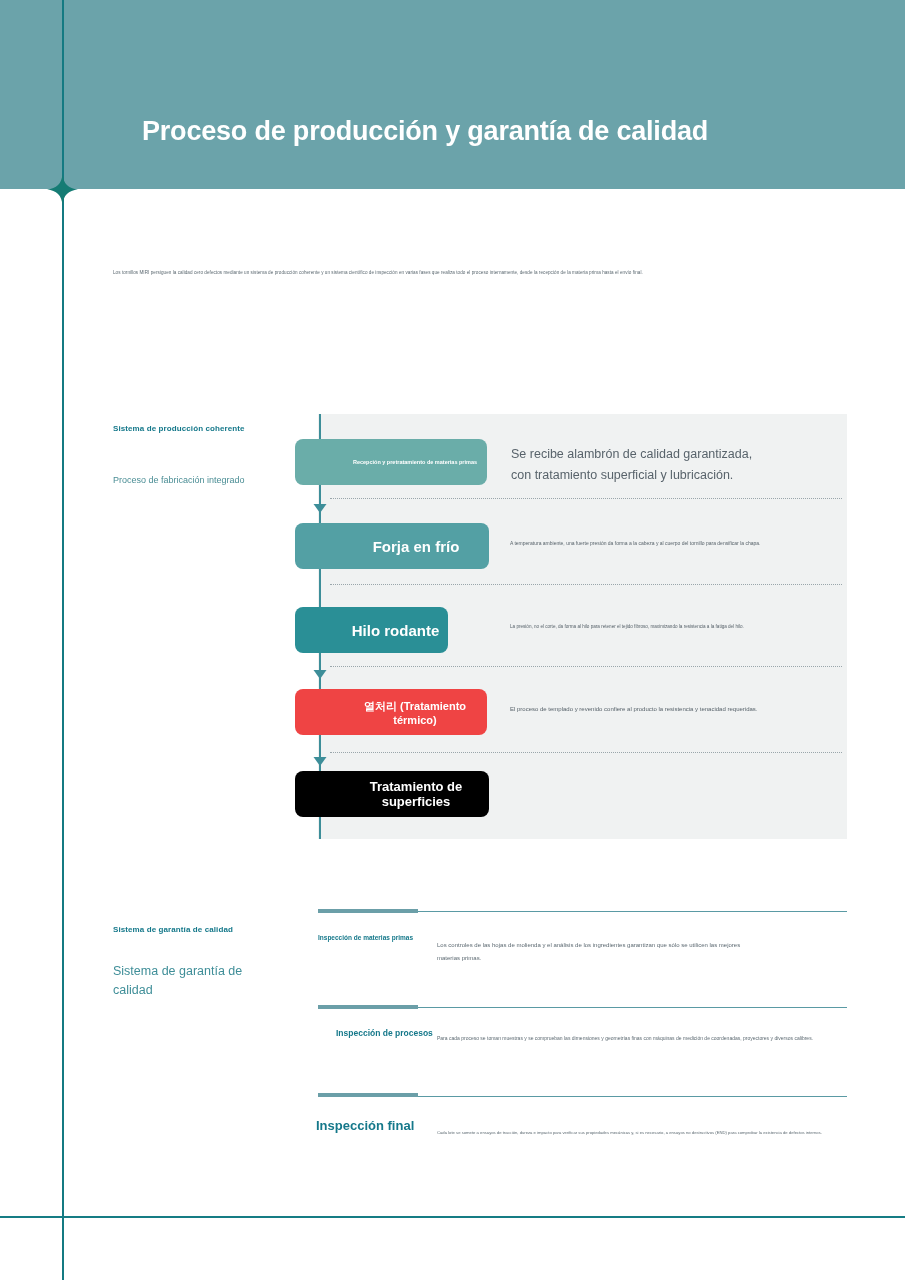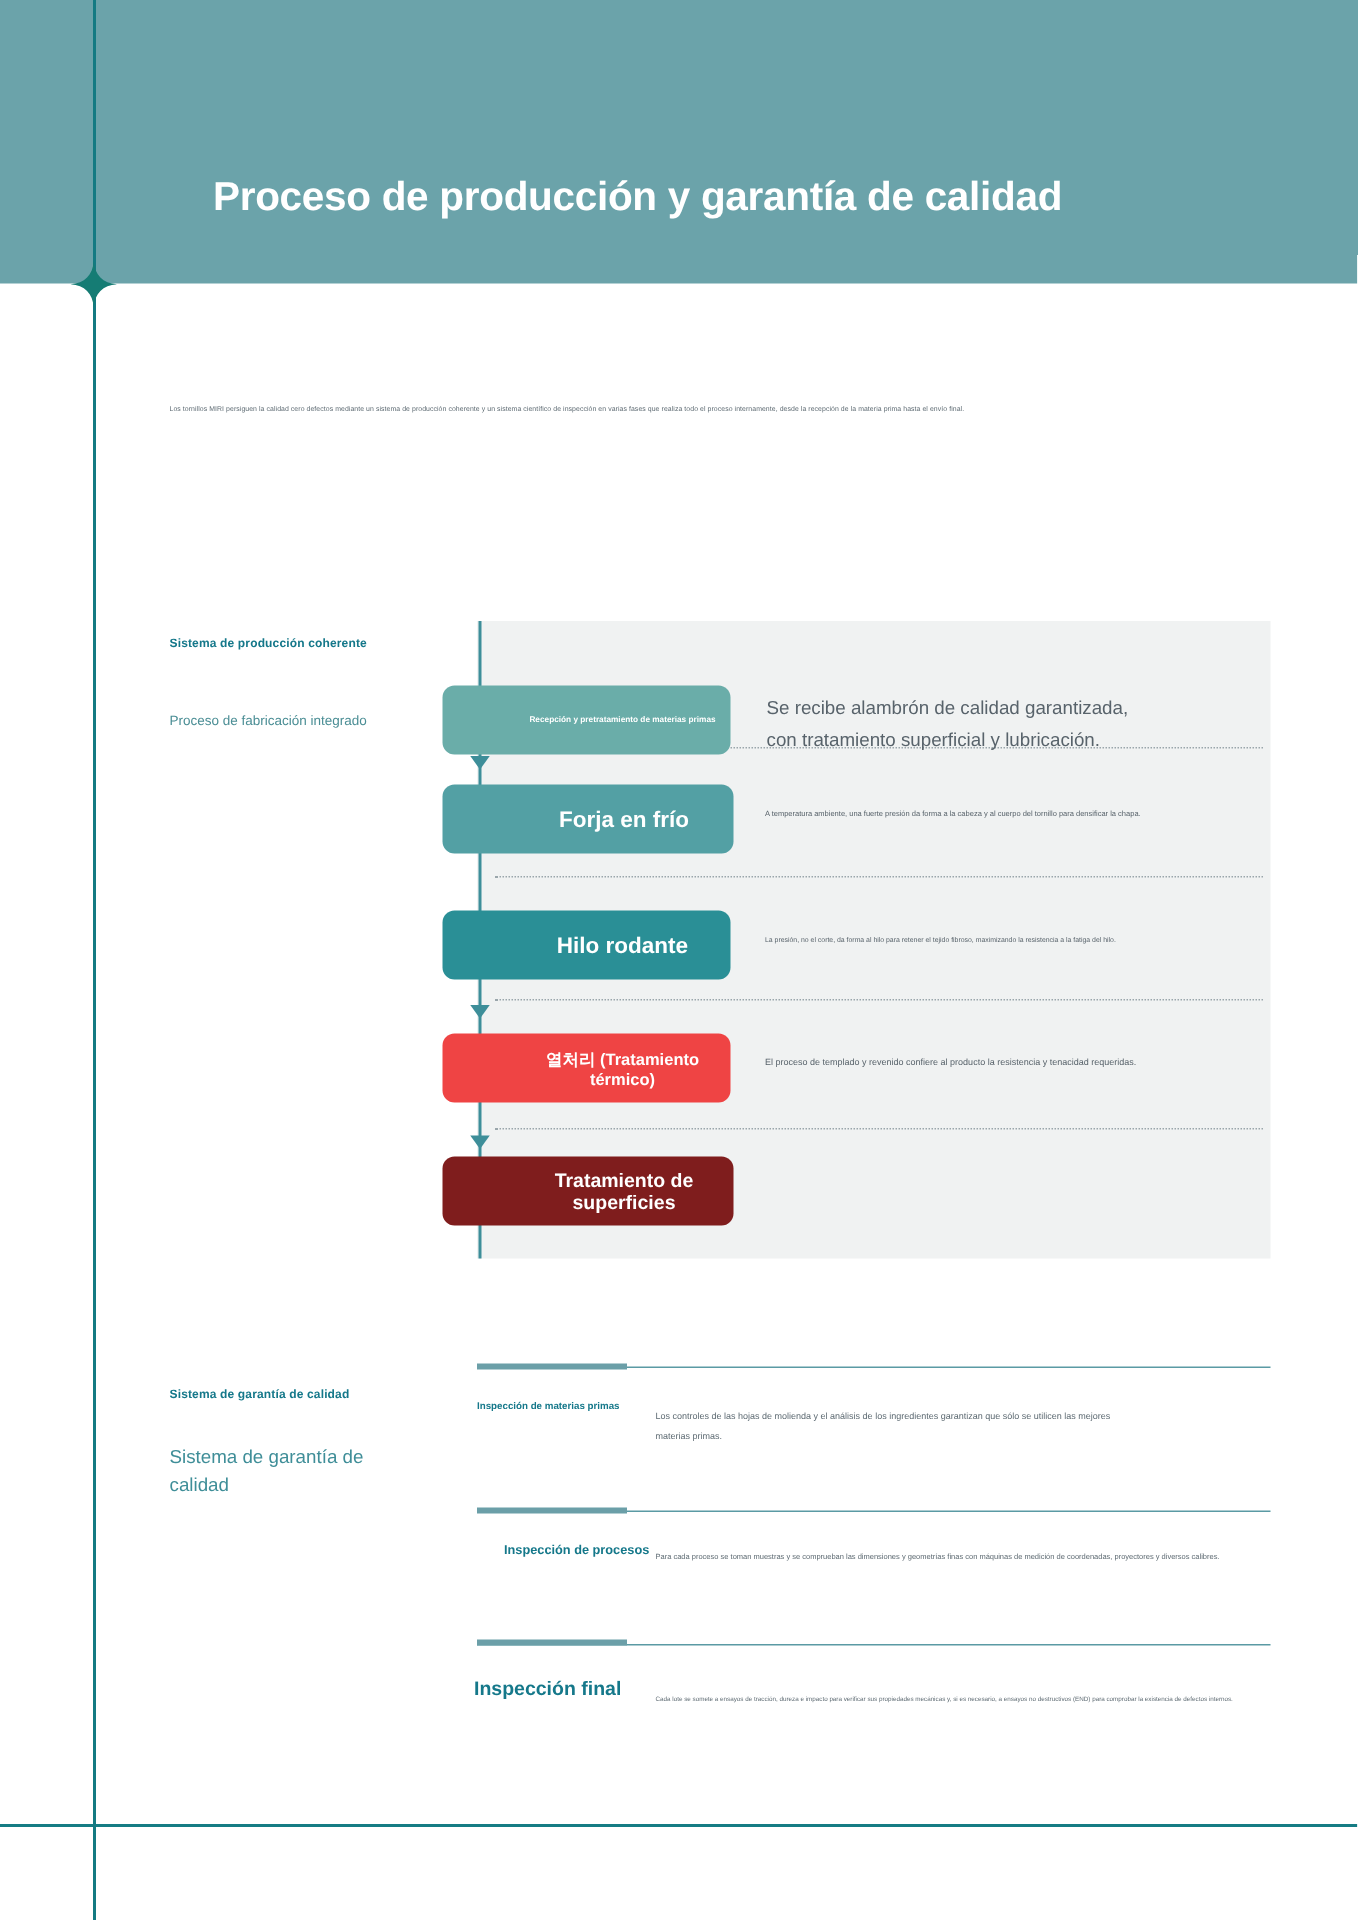--- a/index.html
+++ b/index.html
@@ -241,53 +241,53 @@
   <svg class="rail-arrow" style="top:503px" viewBox="0 0 14 10">
     <path d="M7 10 L0.5 1 L13.5 1 Z" fill="#3d8e99"></path>
   </svg>
   <svg class="rail-arrow" style="top:669px" viewBox="0 0 14 10">
     <path d="M7 10 L0.5 1 L13.5 1 Z" fill="#3d8e99"></path>
   </svg>
   <svg class="rail-arrow" style="top:756px" viewBox="0 0 14 10">
     <path d="M7 10 L0.5 1 L13.5 1 Z" fill="#3d8e99"></path>
   </svg>
 
-  <div class="proc-row" style="top:457px">
+  <div class="proc-row" style="top:439px">
     <div class="proc-pill" style="left:295px; width:192px; background:#6aada9;">
       <span style="font-size:5.5px; font-weight:bold;">Recepción y pretratamiento de materias primas</span>
     </div>
     <div class="proc-desc" style="left:511px; top:5px; width:340px; font-size:12.5px; line-height:21px;">
       <div>Se recibe alambrón de calidad garantizada,</div>
       <div>con tratamiento superficial y lubricación.</div>
     </div>
   </div>
 
   <div class="proc-row" style="top:523px">
     <div class="proc-pill" style="left:295px; width:194px; background:#53a0a4;">
       <span style="font-size:15px; font-weight:bold;">Forja en frío</span>
     </div>
     <div class="proc-desc" style="left:510px; top:16px; width:340px; font-size:5px; line-height:8px; white-space:nowrap;">A temperatura ambiente, una fuerte presión da forma a la cabeza y al cuerpo del tornillo para densificar la chapa.</div>
   </div>
 
   <div class="proc-row" style="top:607px">
-    <div class="proc-pill" style="left:295px; width:192px; background:#2a8f96;align-items:center;">
+    <div class="proc-pill" style="left:295px; width:153px; background:#2a8f96;align-items:center;">
       <span style="font-size:15px; font-weight:bold;">Hilo rodante</span>
     </div>
     <div class="proc-desc" style="left:510px; top:16px; width:340px; font-size:4.6px; line-height:8px; white-space:nowrap;">La presión, no el corte, da forma al hilo para retener el tejido fibroso, maximizando la resistencia a la fatiga del hilo.</div>
   </div>
 
   <div class="proc-row" style="top:689px">
     <div class="proc-pill" style="left:295px; width:192px; background:#ef4444;">
       <span style="font-size:11px; font-weight:bold;">열처리 (Tratamiento térmico)</span>
     </div>
     <div class="proc-desc" style="left:510px; top:16px; width:350px; font-size:6px; line-height:9px; white-space:nowrap;">El proceso de templado y revenido confiere al producto la resistencia y tenacidad requeridas.</div>
   </div>
 
   <div class="proc-row" style="top:771px">
-    <div class="proc-pill" style="left:295px; width:194px; background:#7f1d1d;">
+    <div class="proc-pill" style="left:295px; width:194px; background:#000000;">
       <span style="font-size:13px; font-weight:bold;">Tratamiento de superficies</span>
     </div>
   </div>
 
   <div class="sec2-eyebrow">Sistema de garantía de calidad</div>
   <div class="sec2-subtitle">Sistema de garantía de calidad</div>
 
   <div class="qa-rule" style="top:911px"></div>
   <div class="qa-rule-thick" style="top:909px"></div>
   <div class="qa-title" style="left:318px; top:934px; font-size:6.5px;">Inspección de materias primas</div>

